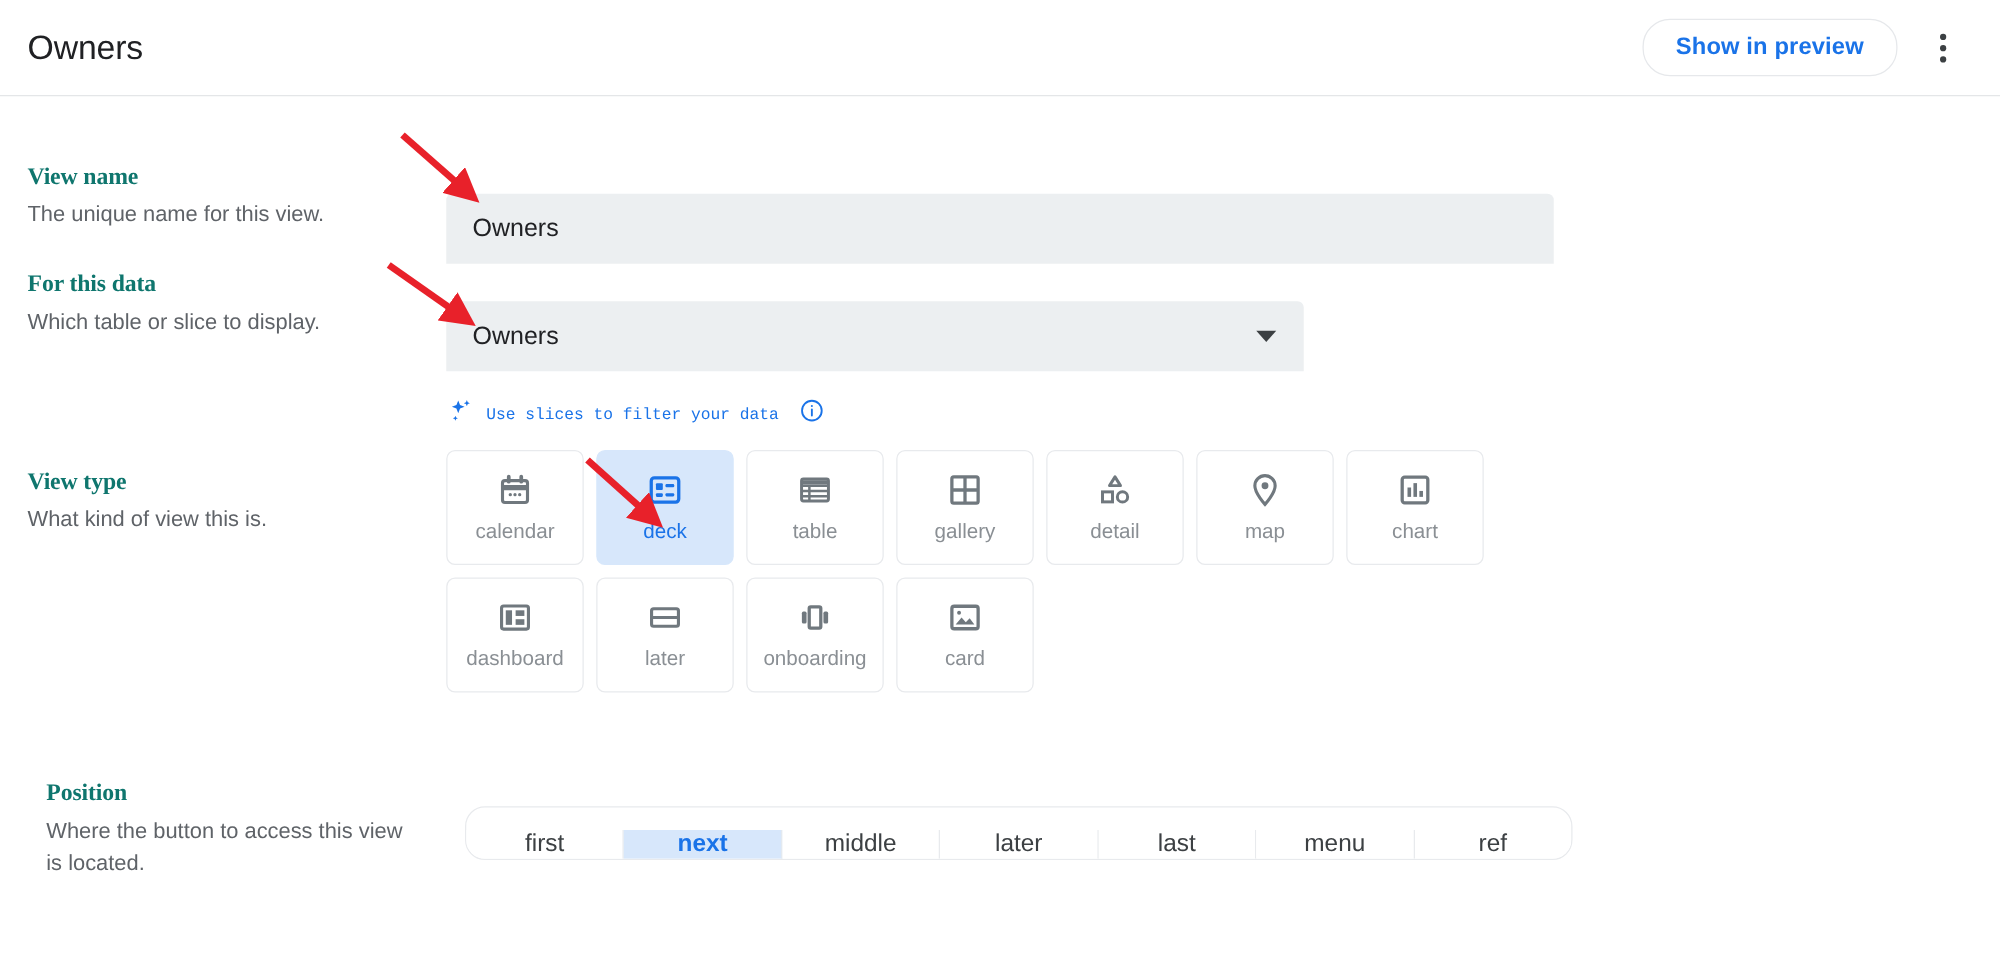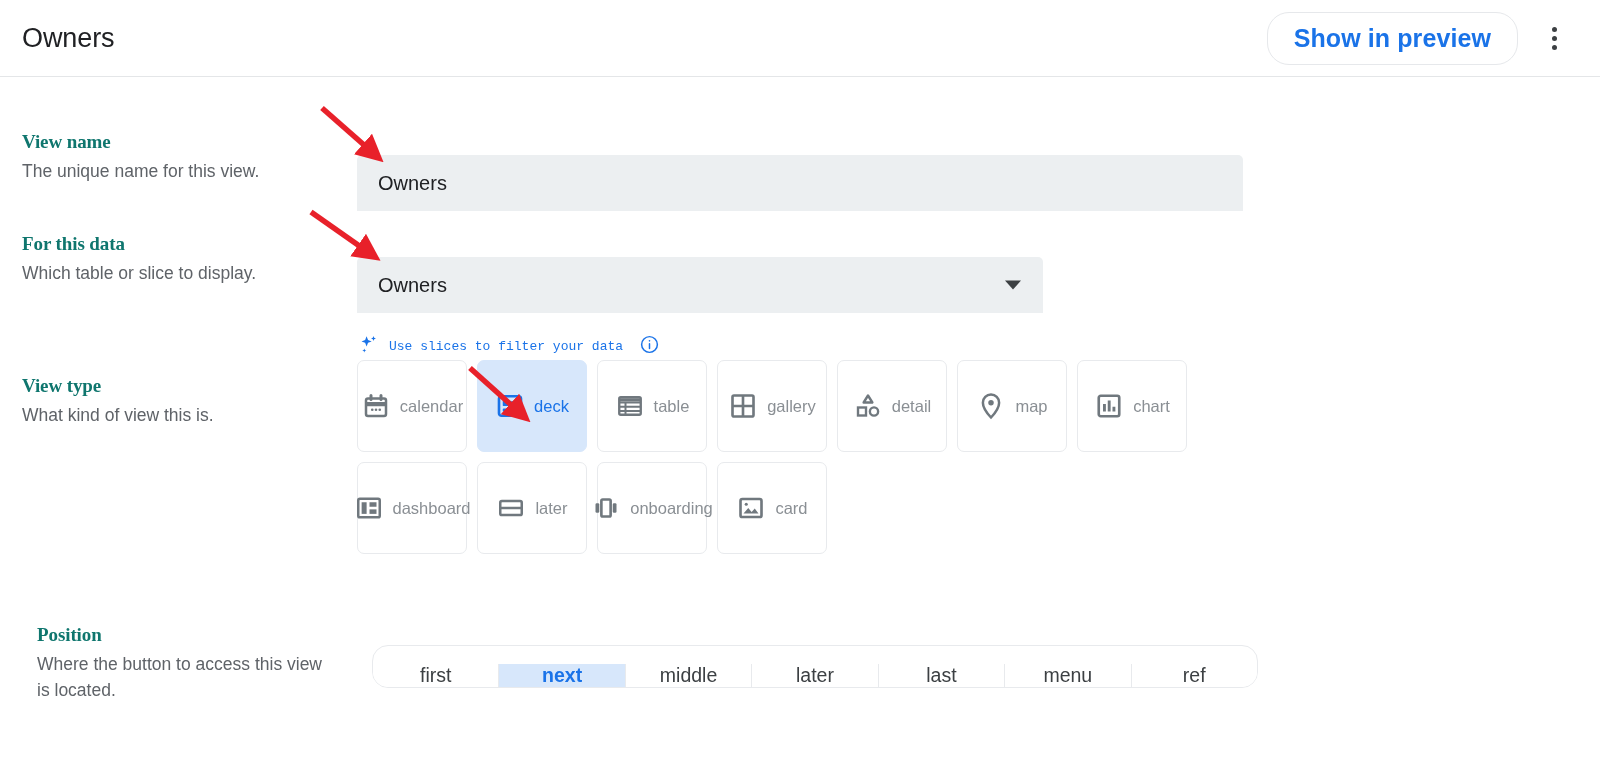--- a/index.html
+++ b/index.html
@@ -33,21 +33,21 @@
     margin-left: auto;
     display: flex;
     align-items: center;
     gap: 6px;
   }
   .pill-button {
     border: 1px solid #e6e8eb;
     border-radius: 22px;
     background: #fff;
     color: #1a73e8;
-    font-size: 25px;
+    font-size: 19px;
     font-weight: 700;
     font-family: "Liberation Sans", sans-serif;
     padding: 11px 26px;
     cursor: pointer;
     letter-spacing: 0.1px;
     white-space: nowrap;
   }
   .kebab {
     width: 40px;
     height: 40px;
@@ -166,20 +166,21 @@
     gap: 10px;
     width: 890px;
   }
   .tile {
     width: 110px;
     height: 92px;
     border: 1px solid #e8eaed;
     border-radius: 7px;
     background: #fff;
     display: flex;
+    flex-direction: column;
     align-items: center;
     justify-content: center;
     gap: 9px;
     cursor: pointer;
   }
   .tile.selected {
     background: #d7e7fb;
     border-color: #d7e7fb;
   }
   .tile-label {
@@ -247,21 +248,21 @@
   <div class="row" style="top:52px; left:0;">
     <div class="label-col">
       <div class="field-label">View name</div>
       <div class="field-desc">The unique name for this view.</div>
     </div>
     <div style="margin-left:23px; margin-top:26px;">
       <input class="text-input" type="text" value="Owners" style="">
     </div>
   </div>
 
-  <div class="row" style="top:154px; left:0;">
+  <div class="row" style="top:138px; left:0;">
     <div class="label-col">
       <div class="field-label">For this data</div>
       <div class="field-desc">Which table or slice to display.</div>
     </div>
     <div style="margin-left:23px; margin-top:26px;">
       <div class="select-wrap">
         <div class="select-box">Owners</div>
         <div class="caret"></div>
       </div>
       <div class="slices-row">

